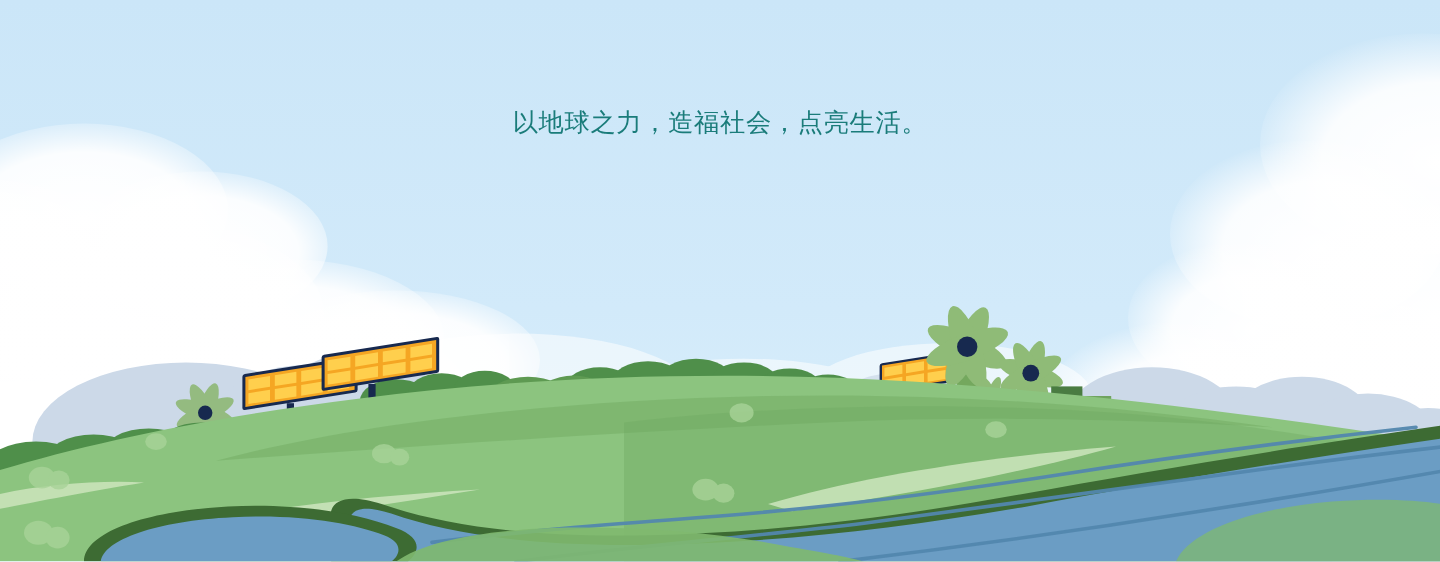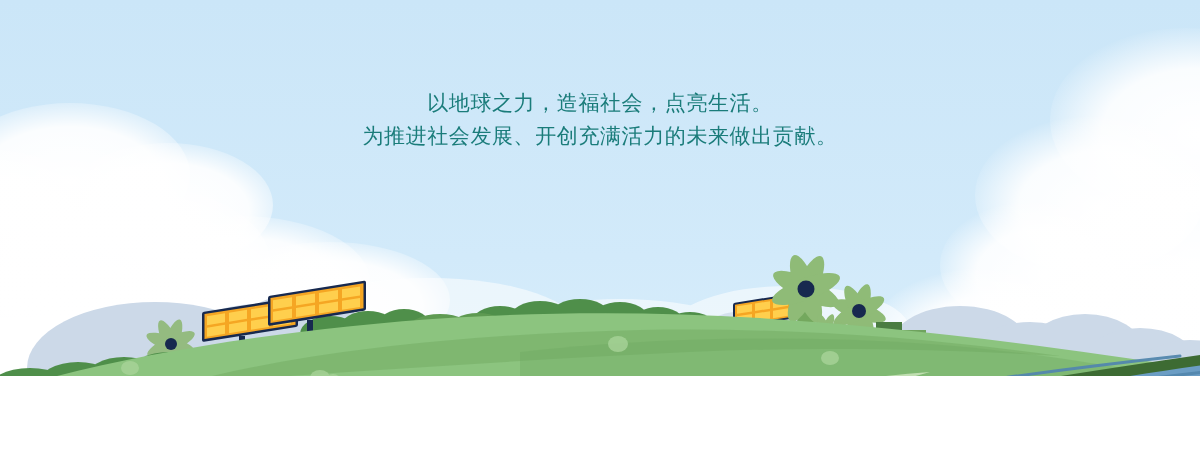--- a/index.html
+++ b/index.html
@@ -7,21 +7,21 @@
     margin: 0;
     padding: 0;
     background: #ffffff;
   }
   body {
     font-family: "Liberation Sans", "DejaVu Sans", sans-serif;
   }
   #banner {
     position: relative;
     width: 1200px;
-    height: 376px;
+    height: 468px;
     overflow: hidden;
     background: #cfe8f8;
   }
   #scene {
     position: absolute;
     inset: 0;
     width: 1200px;
     height: 468px;
     display: block;
   }
@@ -327,16 +327,15 @@
                C 690 461, 710 465, 720 468 Z" fill="#7fb96f" opacity="0.9"></path>
 
       <path d="M980 468 C 990 444, 1040 424, 1110 418 C 1160 414, 1200 418, 1220 424
                L1220 468 Z" fill="#7fb96f" opacity="0.75"></path>
 
     </g>
   </svg>
 
   <div id="mission-text">
     <span class="line">以地球之力，造福社会，点亮生活。</span>
-    <span class="line">为推进社会发展、开创充满活力的未来做出贡献。</span>
   </div>
 
 </div>
 
 </body></html>

